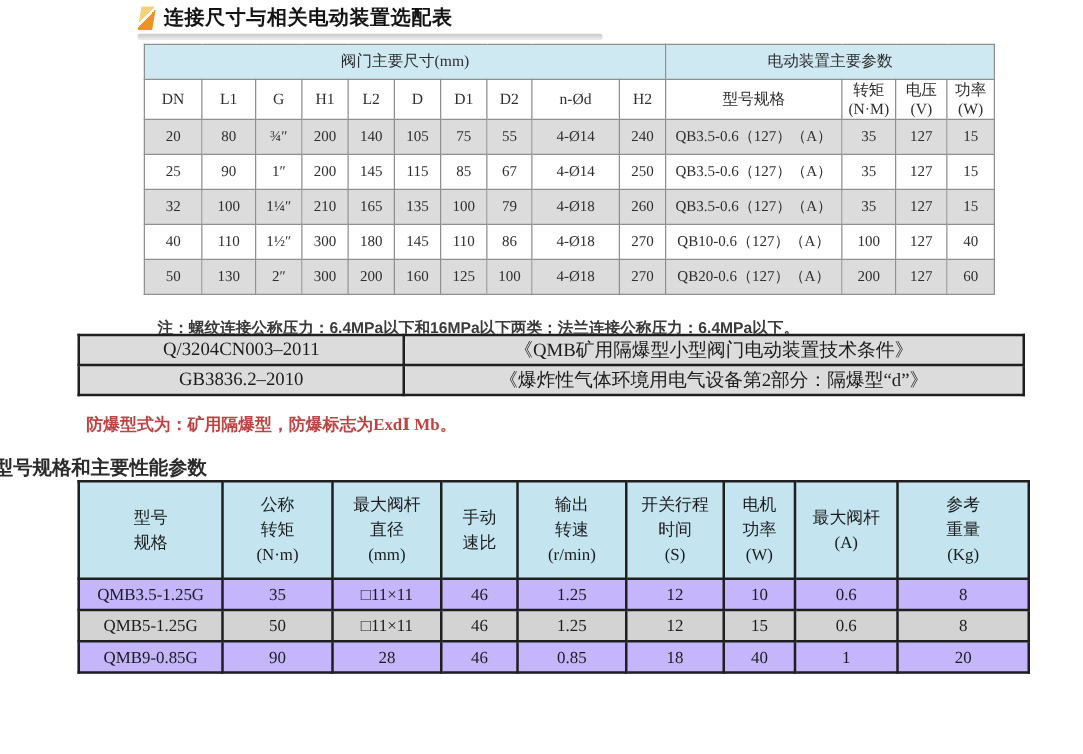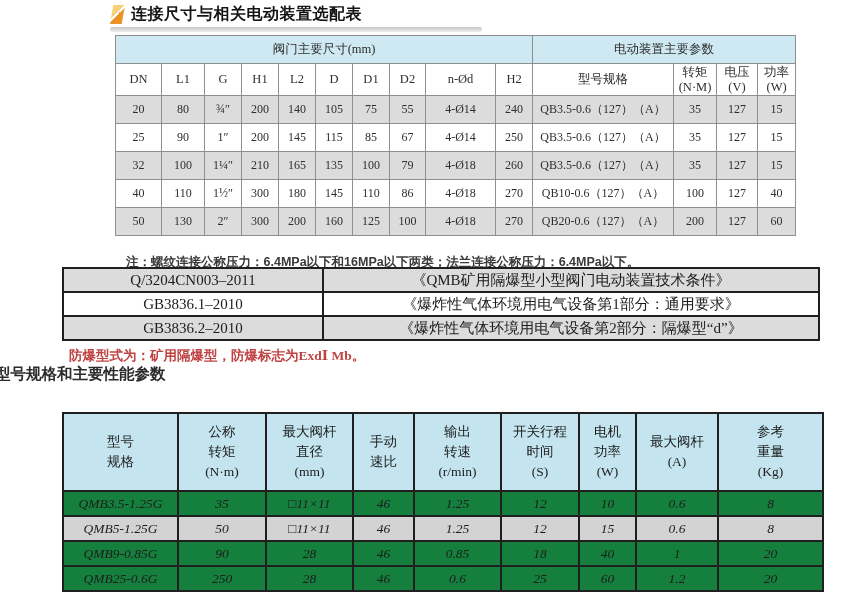--- a/index.html
+++ b/index.html
@@ -43,40 +43,40 @@
     position:absolute;left:62px;top:267px;width:756px;
     border-collapse:collapse;table-layout:fixed;border:2px solid #15803d;background:#fff;
   }
   #standards-table td{
     border:2px solid #1f1f1f;height:22px;text-align:center;
     font-size:15px;color:#1c1c1c;padding:0;
   }
   #standards-table tr.gray{background:var(--row-gray);}
   
   .red-note{
-    position:absolute;left:57px;top:347px;margin:0;
+    position:absolute;left:57px;top:331px;margin:0;
     font-size:13.5px;font-weight:bold;color:var(--note-red);padding-left:12px;
   }
   
   .section2-title{
     position:absolute;left:-5px;top:364px;margin:0;
     font-family:"Liberation Sans",sans-serif;font-size:15.5px;font-weight:bold;color:#2b2b2b;
   }
   
   #perf-table{
-    position:absolute;left:62px;top:412px;width:760px;
-    border-collapse:collapse;table-layout:fixed;border:2px solid #ec4899;background:#15803d;
+    position:absolute;left:62px;top:384px;width:760px;
+    border-collapse:collapse;table-layout:fixed;border:2px solid #ec4899;background:#c4b5fd;
   }
   #perf-table th{
     background:var(--header-blue2);border:2px solid #1f1f1f;
     font-size:13.5px;font-weight:normal;height:76px;line-height:1.5;color:#1c1c1c;padding:0;
   }
   #perf-table td{
     border:2px solid #1f1f1f;height:23px;text-align:center;
-    font-size:13.5px;color:#1c1c1c;padding:0;font-style:italic;
+    font-size:13.5px;color:#1c1c1c;padding:0;
   }
   #perf-table tr.gray{background:var(--row-gray2);}
 </style>
 </head>
 <body>
 
 <div class="page-header">
   <span class="marker"></span>
   <h1 class="page-title">连接尺寸与相关电动装置选配表</h1>
 </div>
@@ -240,24 +240,20 @@
 
 <table id="standards-table">
     <colgroup>
       <col style="width: 260px;">
       <col style="width: 496px;">
     </colgroup>
     <tbody>
       <tr class="gray">
         <td>Q/3204CN003–2011</td>
         <td>《QMB矿用隔爆型小型阀门电动装置技术条件》</td>
-      </tr>
-      <tr>
-        <td>GB3836.1–2010</td>
-        <td>《爆炸性气体环境用电气设备第1部分：通用要求》</td>
       </tr>
       <tr class="gray">
         <td>GB3836.2–2010</td>
         <td>《爆炸性气体环境用电气设备第2部分：隔爆型“d”》</td>
       </tr>
     </tbody>
   </table>
 
 <p class="red-note">防爆型式为：矿用隔爆型，防爆标志为ExdⅠ Mb。</p>
 
@@ -348,25 +344,14 @@
         <td>QMB9-0.85G</td>
         <td>90</td>
         <td>28</td>
         <td>46</td>
         <td>0.85</td>
         <td>18</td>
         <td>40</td>
         <td>1</td>
         <td>20</td>
       </tr>
-      <tr>
-        <td>QMB25-0.6G</td>
-        <td>250</td>
-        <td>28</td>
-        <td>46</td>
-        <td>0.6</td>
-        <td>25</td>
-        <td>60</td>
-        <td>1.2</td>
-        <td>20</td>
-      </tr>
     </tbody>
   </table>
 
 </body></html>

